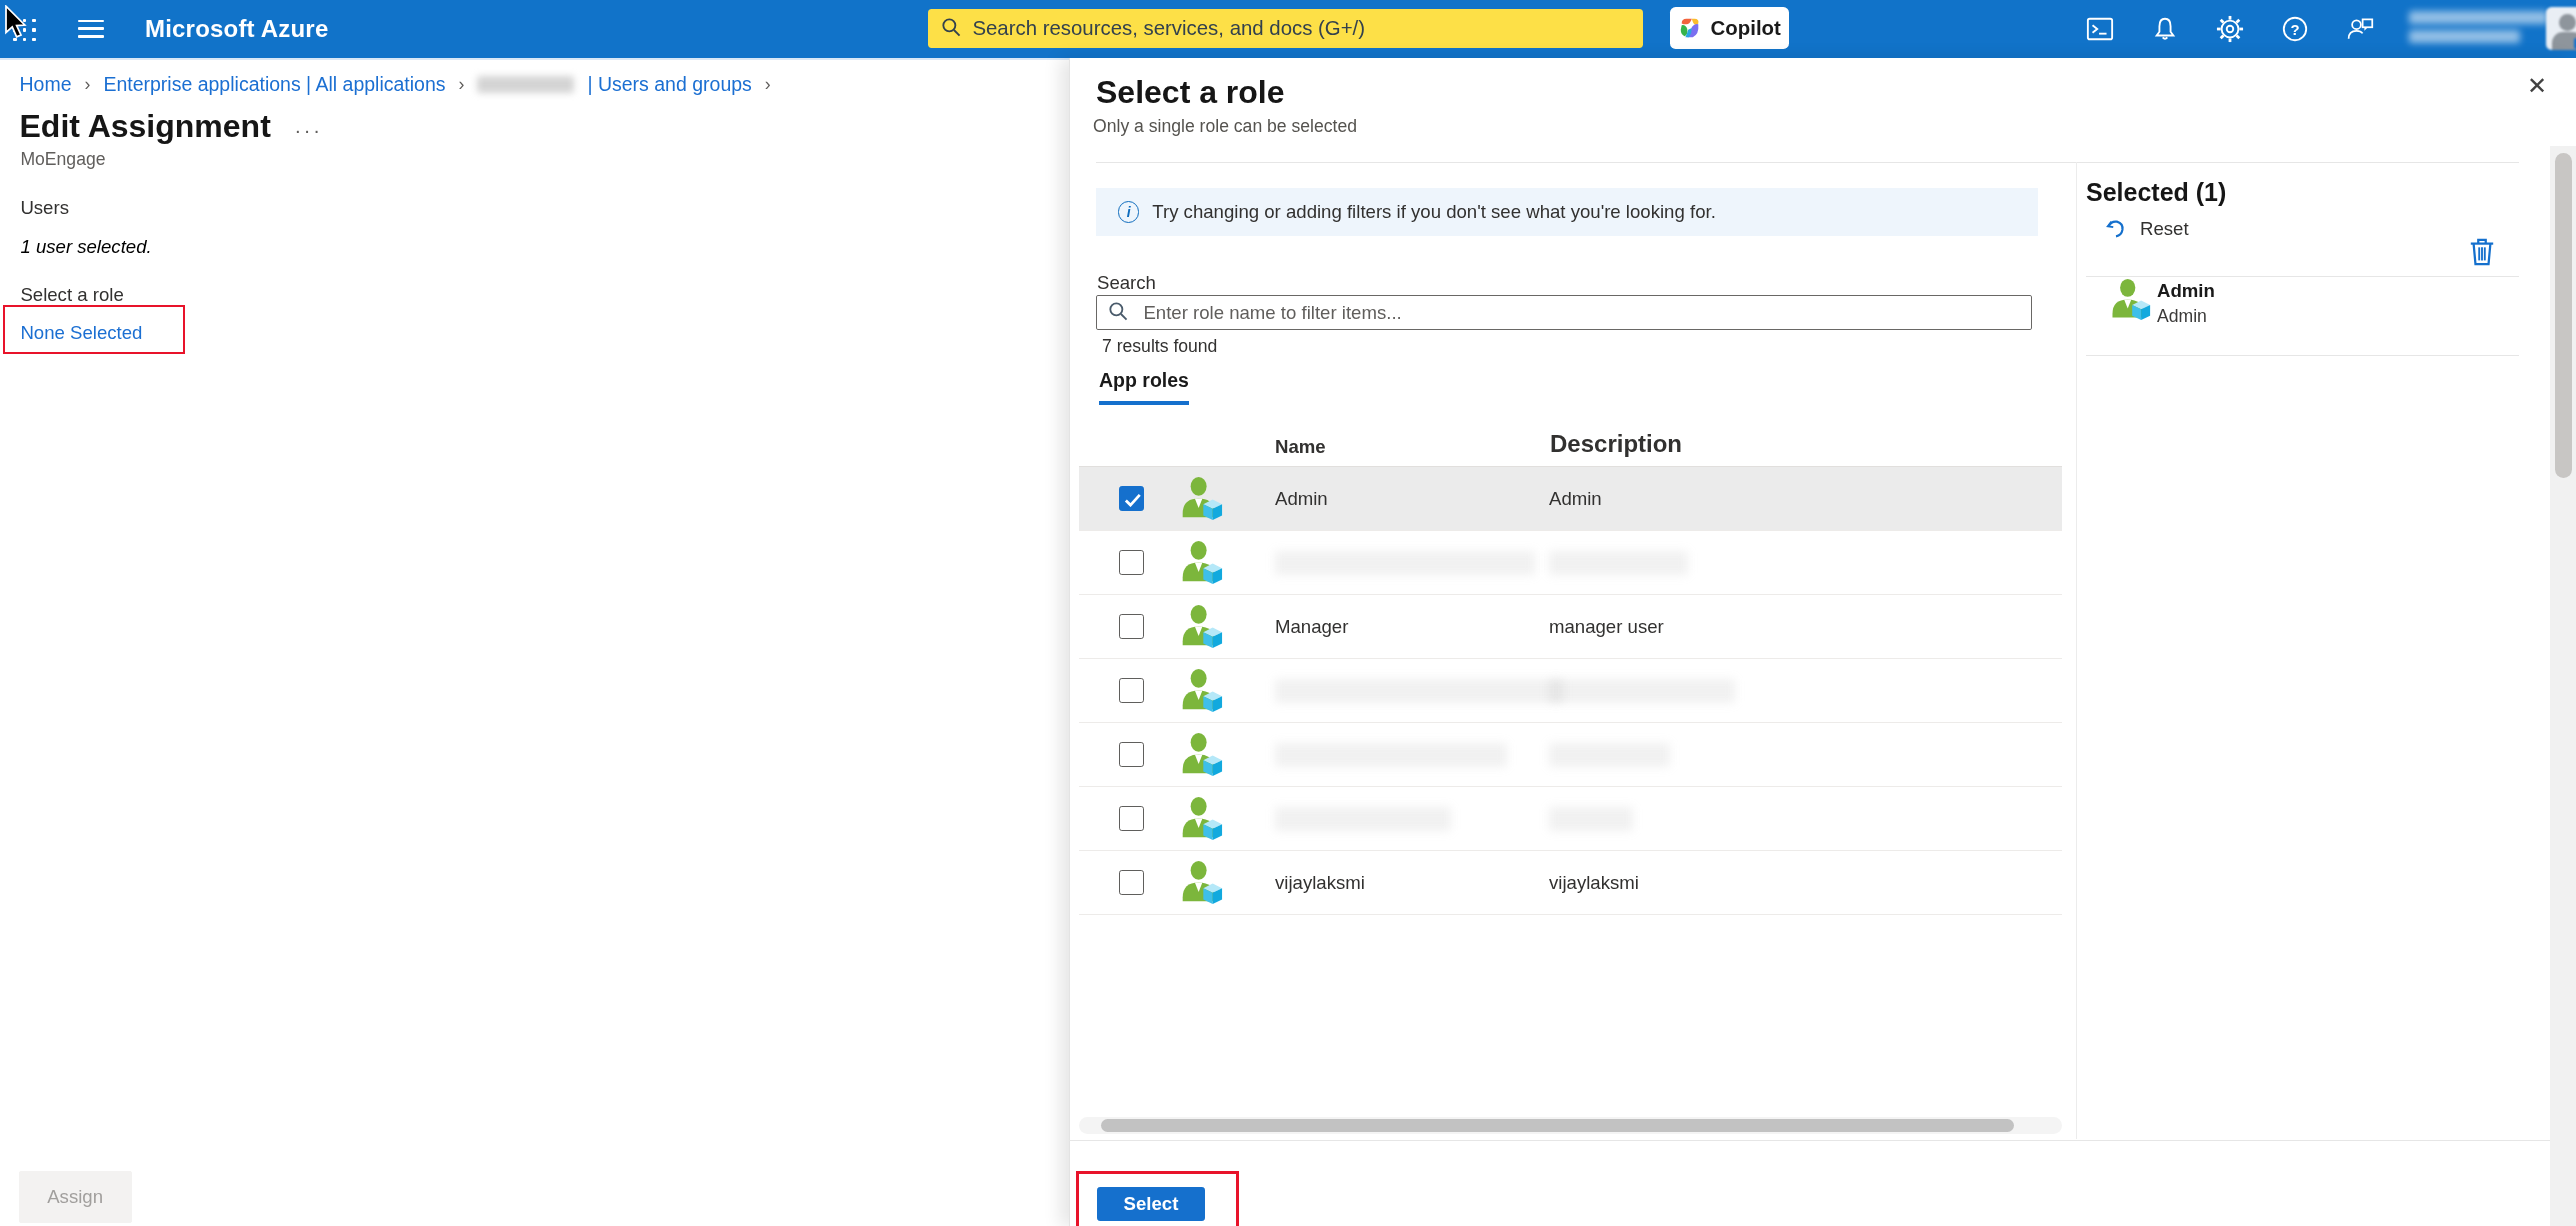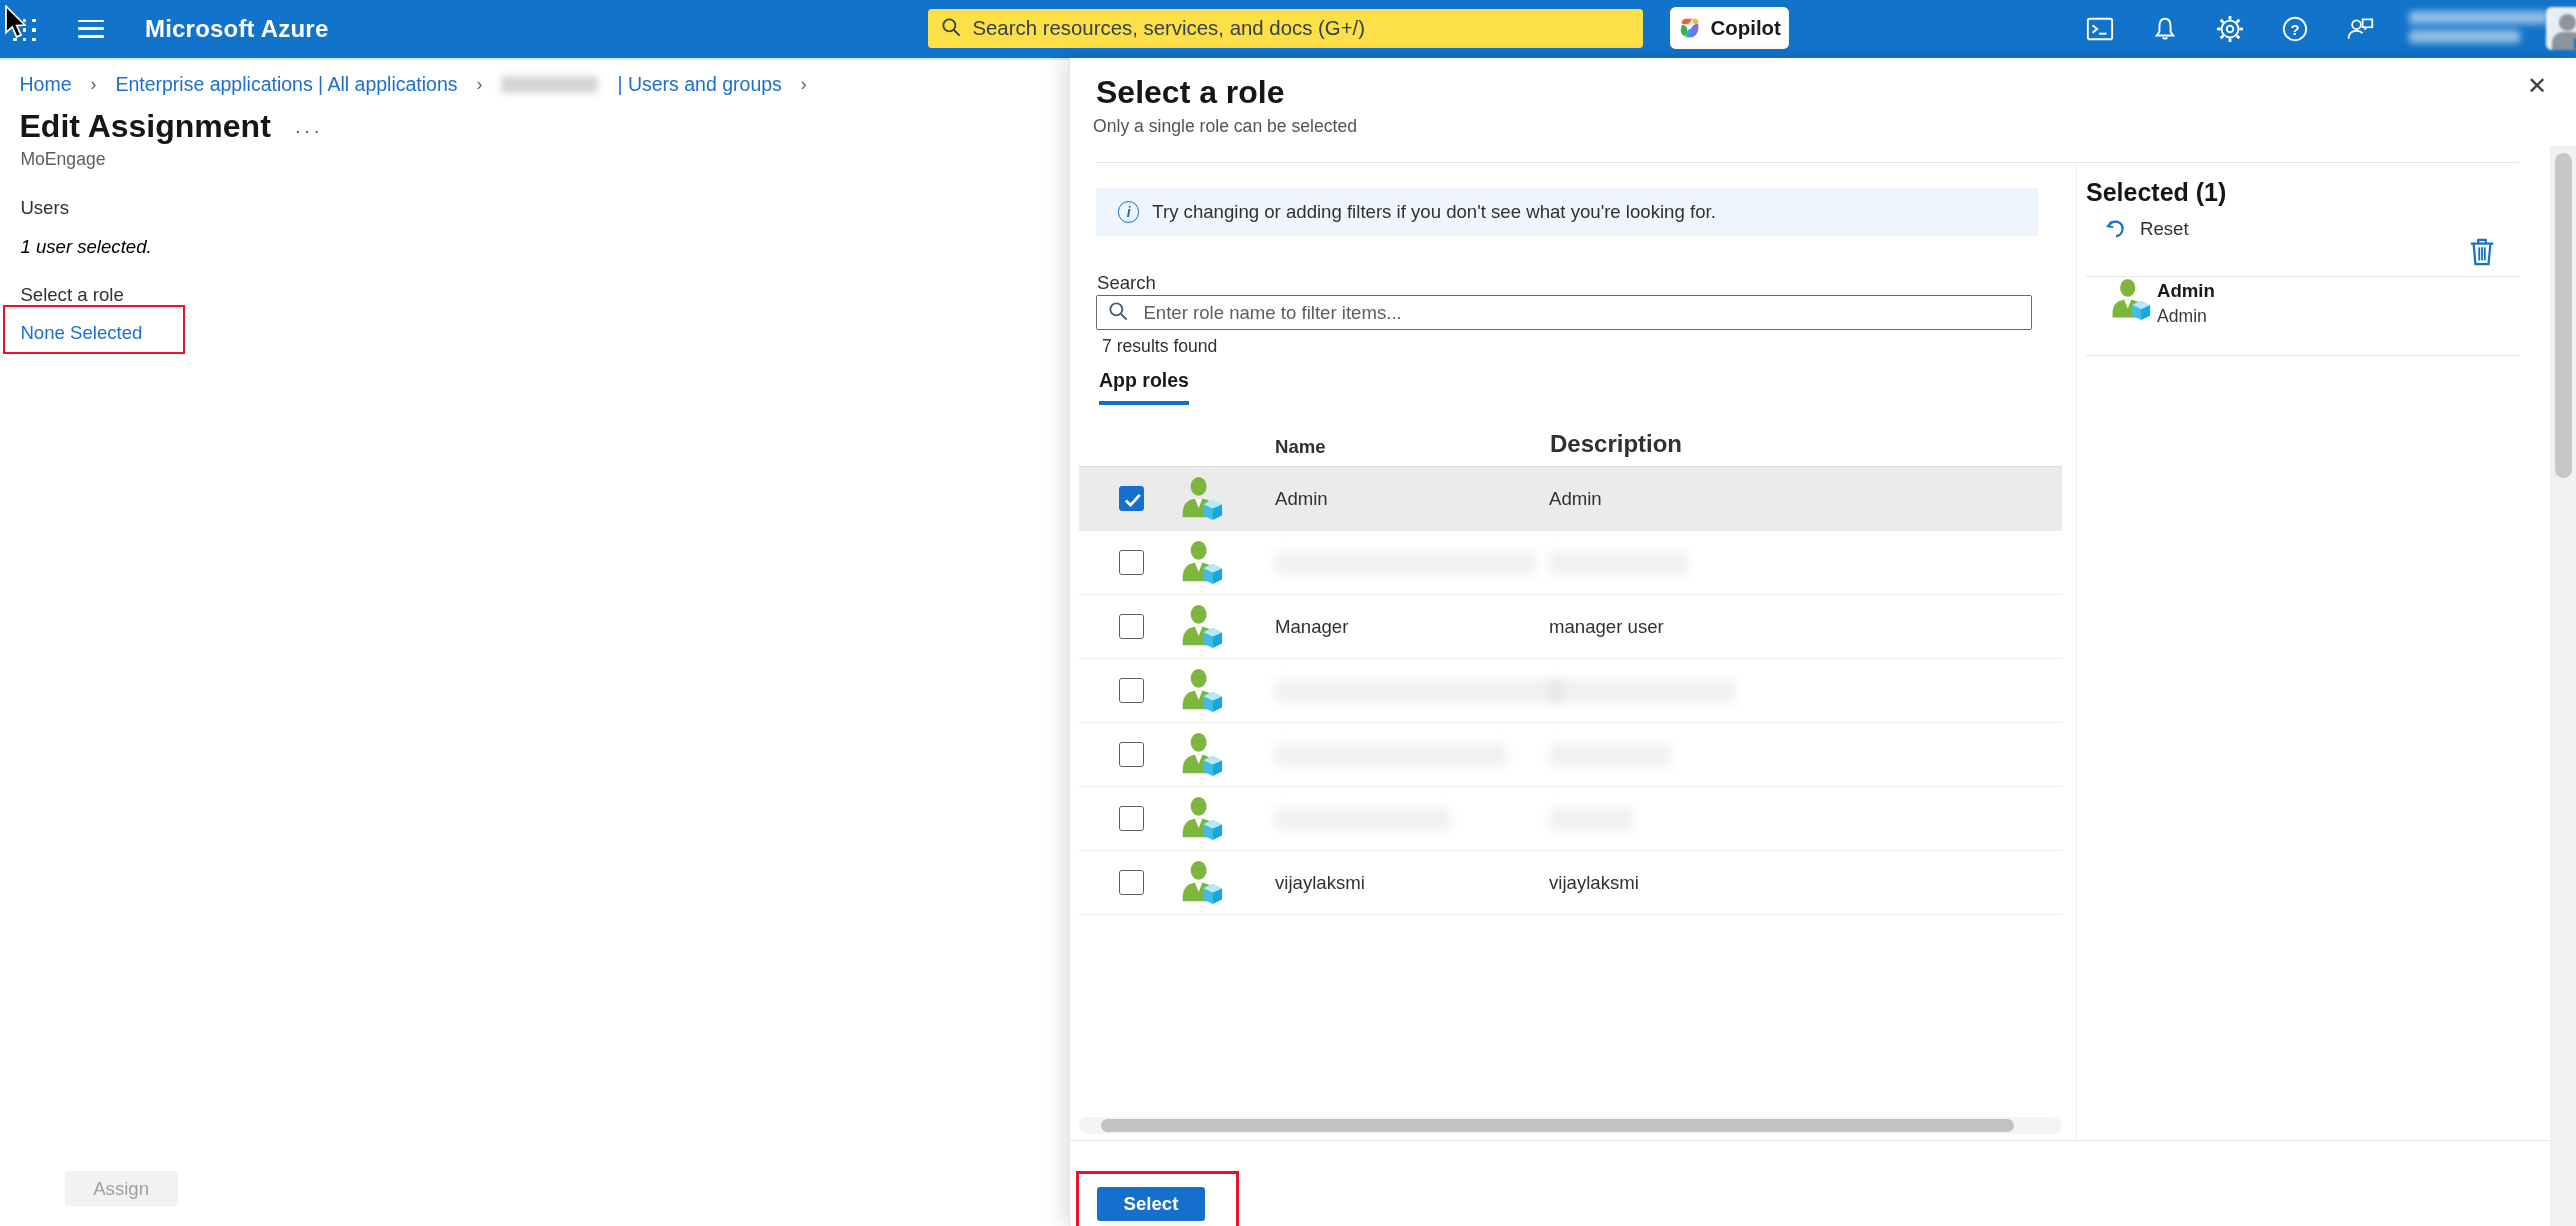--- a/index.html
+++ b/index.html
@@ -22,33 +22,33 @@
   .top-icons { left:2086px; top:0; height:58px; display:flex; align-items:center; gap:37px; }
   .top-icon { width:28px; height:28px; display:flex; align-items:center; justify-content:center; }
   .acct-blur { left:2409px; top:11px; width:139px; height:37px; }
   .acct-blur i { display:block; height:13px; margin-bottom:5.6px; background:rgba(255,255,255,0.55); filter:blur(3.7px); border-radius:2.8px; }
   .avatar { left:2546px; top:7.4px; width:43px; height:43px; border-radius:5.6px; background:#e9eef4; overflow:hidden; filter:blur(0.9px); }
   .avatar .head { position:absolute; left:13px; top:6.5px; width:16.7px; height:16.7px; border-radius:50%; background:#8e959c; }
   .avatar .body { position:absolute; left:5.6px; top:25px; width:32px; height:20.4px; border-radius:11px 11px 0 0; background:#8e959c; }
   .avatar .lock { position:absolute; right:1.9px; bottom:1.9px; width:13px; height:11px; background:#1570cd; border-radius:1.9px; }
 
   
-  .breadcrumb { left:19.5px; top:73px; font-size:19.5px; display:flex; align-items:center; gap:19px; white-space:nowrap; }
+  .breadcrumb { left:19.5px; top:73px; font-size:19.5px; display:flex; align-items:center; gap:13px; white-space:nowrap; }
   .crumb { color:#1b6fd2; cursor:pointer; }
   .crumb-sep { color:#605e5c; font-size:17.6px; }
   .crumb-redact { display:inline-block; width:97px; height:17.6px; background:rgba(160,160,160,0.45); filter:blur(3.7px); border-radius:2.8px; vertical-align:middle; }
   .page-title { left:19.5px; top:108px; font-size:32px; font-weight:700; color:#161616; }
   .title-ellipsis { left:295px; top:115px; color:#605e5c; font-size:20.4px; letter-spacing:3.7px; }
   .page-sub { left:20.4px; top:149px; font-size:17.6px; color:#605e5c; }
   .lbl-users { left:20.4px; top:197px; font-size:18.6px; }
   .lnk-users { left:20.4px; top:236px; font-size:18.6px; color:#000000;font-style:italic; }
   .lbl-role { left:20.4px; top:284px; font-size:18.6px; }
   .lnk-role { left:20.4px; top:322px; font-size:18.6px; color:#1b6fd2; }
   .annot1 { left:2.8px; top:305px; width:182px; height:49px; border:2.8px solid #e8132a; }
-  .assign-btn { left:18.6px; top:1171px; width:113px; height:35px; background:#f3f2f1; border:0.9px solid #f3f2f1; border-radius:1.9px; color:#a19f9d; font-size:18.6px; display:flex; align-items:center; justify-content:center;margin-left:46px; }
+  .assign-btn { left:18.6px; top:1171px; width:113px; height:52px; background:#f3f2f1; border:0.9px solid #f3f2f1; border-radius:1.9px; color:#a19f9d; font-size:18.6px; display:flex; align-items:center; justify-content:center; }
 
   
   .flyout { left:1069px; top:58px; width:1507px; height:1169px; background:#fff; border-left:0.9px solid #e3e3e3; box-shadow:-9.3px 0 16.7px rgba(0,0,0,0.10); }
   .fly-close { left:2522px; top:71px; width:30px; height:30px; color:#424242; font-size:24px; display:flex; align-items:center; justify-content:center; cursor:pointer; }
   .fly-title { left:1096px; top:74px; font-size:32px; font-weight:700; color:#161616; }
   .fly-sub { left:1093px; top:116px; font-size:17.6px; color:#55534f; }
   .fly-div1 { left:1096px; top:162px; width:1423px; height:0.9px; background:#e6e6e6; }
   .banner { left:1096px; top:188px; width:942px; height:48px; background:#eef5fc; display:flex; align-items:center; gap:13px; padding-left:22px; }
   .banner .txt { font-size:18.6px; color:#323130; }
   .info-icon { width:21.3px; height:21.3px; border:1.9px solid #0f6cbd; border-radius:50%; color:#0f6cbd; font-size:14px; font-weight:700; display:flex; align-items:center; justify-content:center; font-style:italic; }

